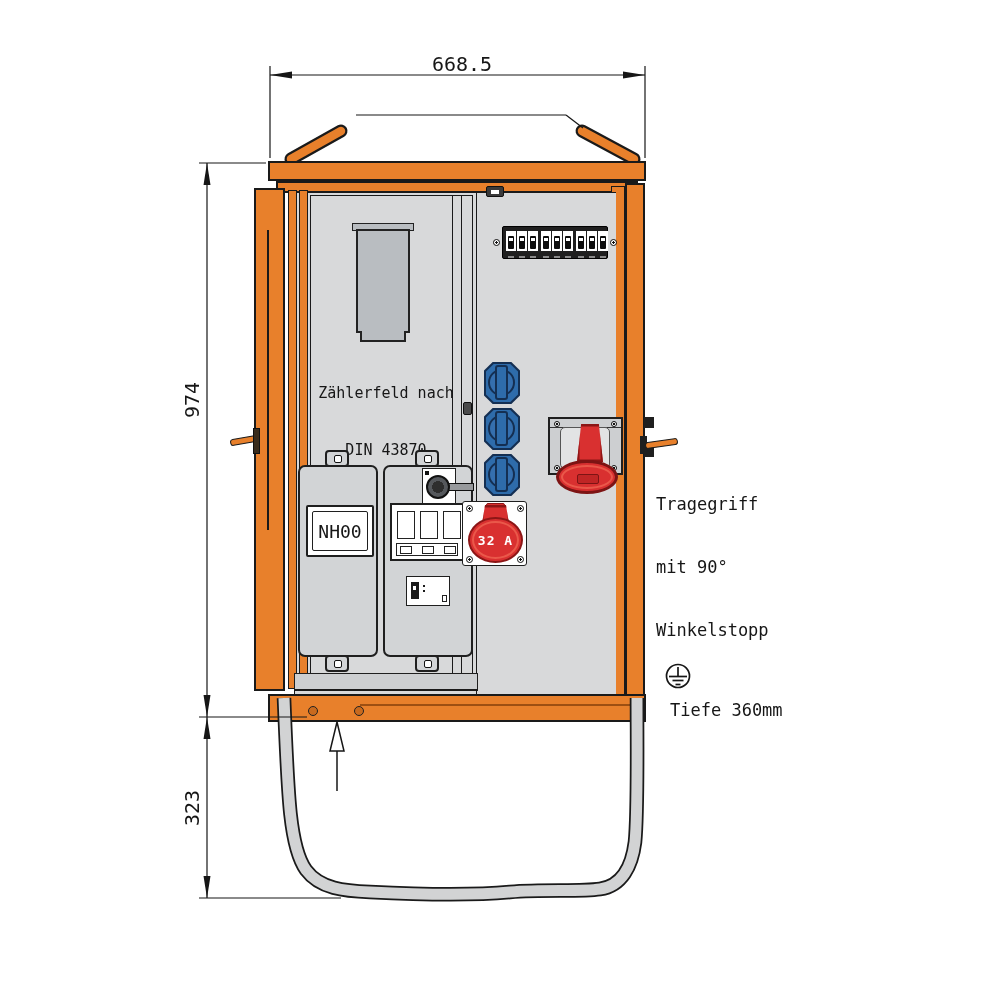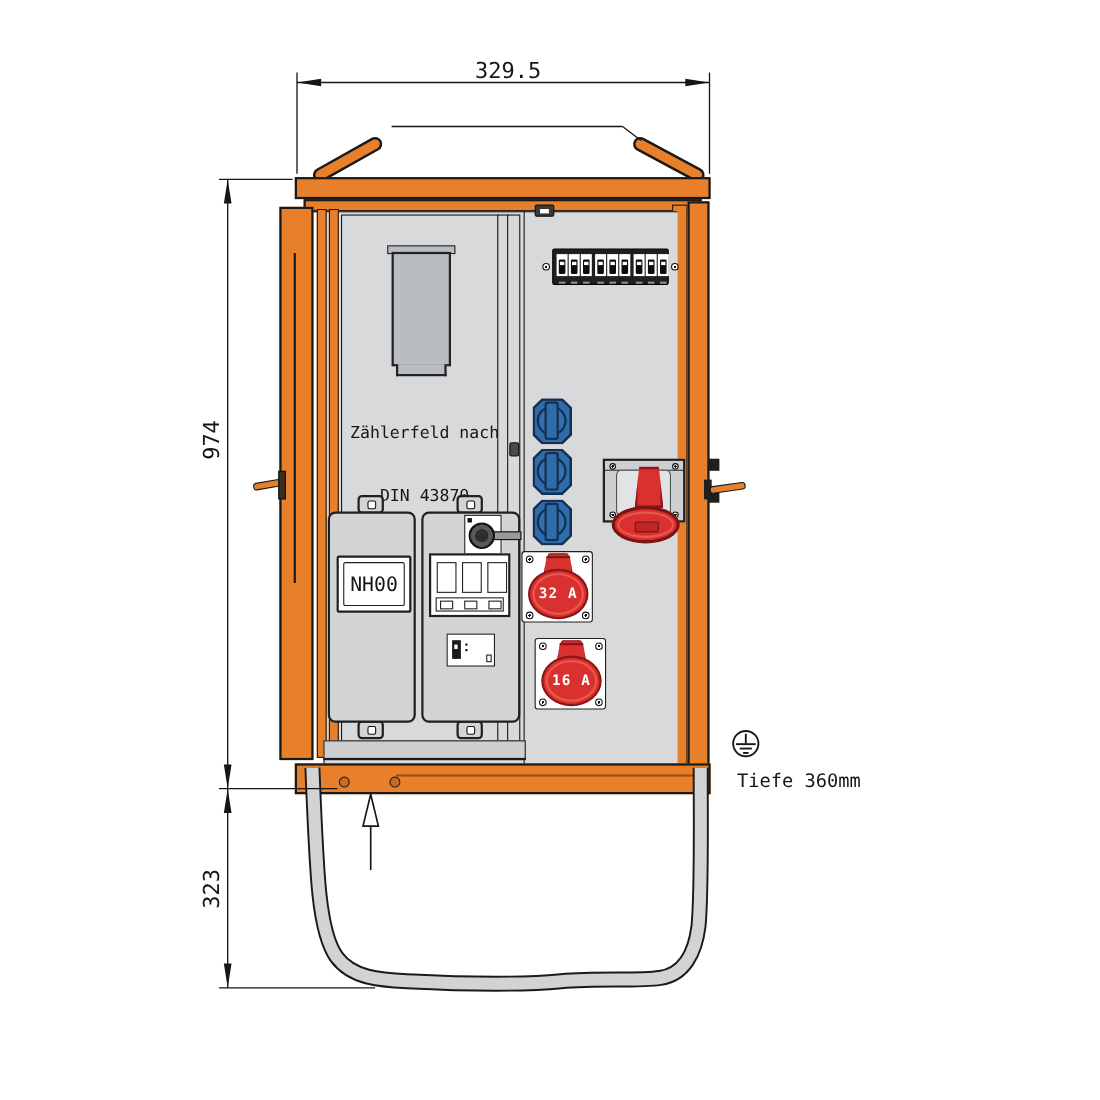--- a/index.html
+++ b/index.html
@@ -213,43 +213,32 @@
     <div class="screw" style="left:4px;top:46px;width:6px;height:6px"></div>
     <div class="screw" style="left:61px;top:46px;width:6px;height:6px"></div>
   </div>
   <div class="abs" style="left:560px;top:427px;width:50px;height:42px;background:#e2e3e4;border:1.5px solid #555;border-radius:5px"></div>
   <div class="abs" style="left:577px;top:424px;width:26px;height:38px;background:#d93030;clip-path:polygon(16% 0,84% 0,100% 100%,0 100%);box-shadow:inset 0 0 0 2.5px #8c1616"></div>
   <div class="abs" style="left:556px;top:460px;width:62px;height:34px;border-radius:50%;background:#d93030;border:3px solid #7d1414">
     <div class="abs" style="inset:2px;border-radius:50%;border:2px solid #ea584a"></div>
     <div class="abs" style="left:18px;top:11px;width:22px;height:10px;background:#c02525;border:1.5px solid #7d1414;border-radius:2px"></div>
   </div>
 
-  <div class="cee" style="left:474px;top:501px">
+  <div class="cee" style="left:462px;top:501px">
     <div class="screw" style="left:3px;top:3px;width:7px;height:7px"></div>
     <div class="screw" style="left:54px;top:3px;width:7px;height:7px"></div>
     <div class="screw" style="left:3px;top:54px;width:7px;height:7px"></div>
     <div class="screw" style="left:54px;top:54px;width:7px;height:7px"></div>
     <div class="htab"></div>
     <div class="hood"></div>
     <div class="lid">
         <span>32 A</span>
       </div>
   </div>
 
-  <div class="cee" style="left:486px;top:580px">
-    <div class="screw" style="left:3px;top:3px;width:7px;height:7px"></div>
-    <div class="screw" style="left:54px;top:3px;width:7px;height:7px"></div>
-    <div class="screw" style="left:3px;top:54px;width:7px;height:7px"></div>
-    <div class="screw" style="left:54px;top:54px;width:7px;height:7px"></div>
-    <div class="htab"></div>
-    <div class="hood"></div>
-    <div class="lid">
-        <span>16 A</span>
-      </div>
-  </div>
 
   <div class="abs" style="left:294px;top:673px;width:184px;height:18px;background:#cdcfd1;border:1.5px solid #1f1f1f"></div>
   <div class="abs" style="left:294px;top:689px;width:184px;height:2px;background:#1a1a1a"></div>
   <div class="abs orange" style="left:268px;top:694px;width:378px;height:28px">
     <div class="abs" style="left:90px;top:8px;width:282px;height:2px;background:#9d4f12"></div>
     <div class="abs" style="left:38px;top:10px;width:10px;height:10px;border:1.5px solid #222;border-radius:50%;background:#c96a1e"></div>
     <div class="abs" style="left:84px;top:10px;width:10px;height:10px;border:1.5px solid #222;border-radius:50%;background:#c96a1e"></div>
   </div>
 
   <svg width="1000" height="1000">
@@ -294,18 +283,23 @@
 
     <g stroke="#161616" stroke-width="1.7" fill="none">
       <circle cx="678" cy="676" r="11.5"></circle>
       <line x1="678" y1="667" x2="678" y2="676"></line>
       <line x1="669" y1="676.5" x2="687" y2="676.5"></line>
       <line x1="672.5" y1="680.5" x2="683.5" y2="680.5"></line>
       <line x1="675.5" y1="684.5" x2="680.5" y2="684.5"></line>
     </g>
   </svg>
 
-  <div class="ann" style="left:412px;top:52px;width:100px;text-align:center;font-size:20px">329.5</div>
+  <div class="ann" style="left:412px;top:52px;width:100px;text-align:center;font-size:20px">668.5</div>
   <div class="ann rot" style="left:162px;top:388px;width:60px;height:24px;text-align:center;font-size:20px">974</div>
   <div class="ann rot" style="left:162px;top:796px;width:60px;height:24px;text-align:center;font-size:20px">323</div>
+  <div class="ann" style="left:656px;top:452px;font-size:17px;line-height:21px">
+    <div>Tragegriff</div>
+    <div>mit 90°</div>
+    <div>Winkelstopp</div>
+  </div>
   <div class="ann" style="left:670px;top:700px;font-size:17px">Tiefe 360mm</div>
 
 </div>
 
 </body></html>

